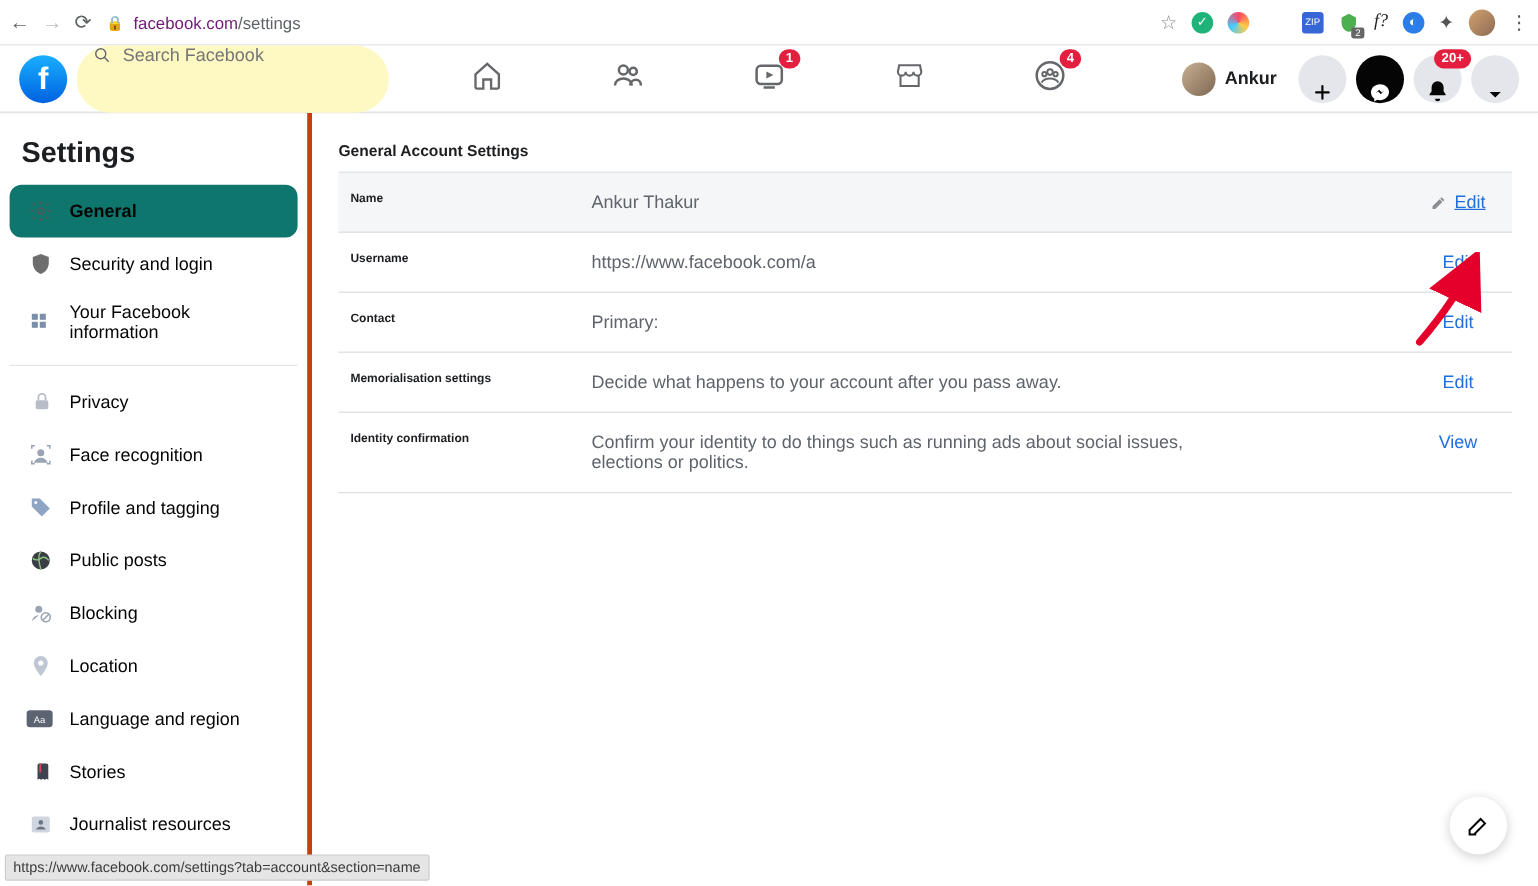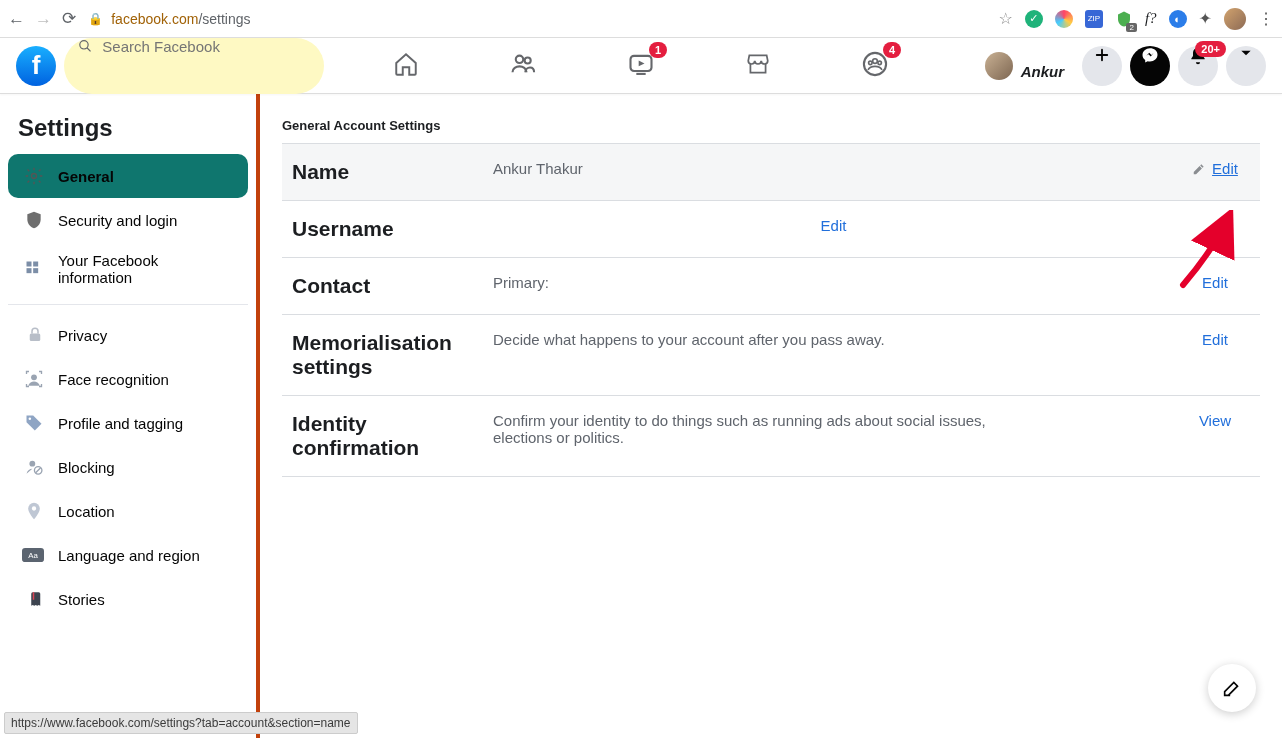--- a/index.html
+++ b/index.html
@@ -22,21 +22,21 @@
     border-bottom: 1px solid #ddd;
     gap: 12px;
     background: #fff;
   }
   .browser-nav { display: flex; gap: 10px; align-items: center; }
   .browser-nav span { font-size: 17px; color: #5f6368; cursor: pointer; }
   .addr {
     display: flex; align-items: center; gap: 8px; font-size: 14px; color: #5f6368;
   }
   .addr .lock { font-size: 12px; color:#555; }
-  .addr .url-domain { color:#a16207;}
+  .addr .url-domain { color:#701a75;}
   .ext-row { margin-left:auto; display:flex; gap:12px; align-items:center; }
   .ext-ico { width:18px; height:18px; border-radius:50%; display:flex;align-items:center;justify-content:center; font-size:11px;}
   .ext-prof { width:22px;height:22px;border-radius:50%;background:linear-gradient(135deg,#d2a36e,#8c6a55);}
   
   .fb-top {
     height: 56px;
     display: flex;
     align-items: center;
     padding: 0 16px;
     border-bottom: 1px solid #ddd;
@@ -59,27 +59,27 @@
     display:flex; gap:90px; align-items:center; height:100%;
   }
   .nav-item { position:relative; color:#65676b; }
   .badge {
     position:absolute; top:-8px; right:-12px;
     background:#e41e3f;color:#fff;font-size:11px;font-weight:700;
     border-radius:10px;padding:1px 6px;line-height:14px;
   }
   .right-cluster { margin-left:auto; display:flex; align-items:center; gap:8px; }
   .profile-chip {
-    display:flex;align-items:flex-end;gap:8px;padding:4px 10px 4px 4px;border-radius:18px;cursor:pointer;font-style:italic;
+    display:flex;align-items:center;gap:8px;padding:4px 10px 4px 4px;border-radius:18px;cursor:pointer;
   }
   .profile-chip .avatar{width:28px;height:28px;border-radius:50%;background:linear-gradient(135deg,#c9b194,#7d6651);}
   .profile-chip span{font-weight:600;font-size:15px;}
   .circ-btn {
     width:40px;height:40px;border-radius:50%;background:#e4e6eb;
-    display:flex;align-items:flex-start;justify-content:center;color:#050505;position:relative;cursor:pointer;
+    display:flex;align-items:flex-end;justify-content:center;color:#050505;position:relative;cursor:pointer;
   }
   
   .page {
     display:flex;
     height:calc(738px - 38px - 56px);
   }
   .sidebar {
     width:260px;border-right:4px solid #c2410c;padding:12px 8px;overflow-y:auto;
   }
   .sidebar h1 { font-size:24px;font-weight:800;padding:8px 10px 12px; }
@@ -99,21 +99,21 @@
   .settings-table { border-top:1px solid #dadde1; margin-top:10px;}
   .row {
     display:grid;
     grid-template-columns:195px 1fr 70px;
     align-items:start;
     padding:16px 10px;
     border-bottom:1px solid #dadde1;
     gap:6px;
   }
   .row.highlight { background:#f5f6f7; }
-  .row .label { font-weight:600;font-size:21px;color:#1c1e21;}
+  .row .label { font-weight:600;font-size:10px;color:#1c1e21;}
   .row .value { color:#5f646c;font-size:15px; max-width:500px;}
   .row .action { text-align:right;color:#216fdb;font-size:15px;cursor:pointer; display:flex;justify-content:center;align-items:center;gap:6px;}
   .row.highlight .action .txt {text-decoration:underline;}
   .pencil { width:14px;height:14px;color:#8a8d91;}
   
   .arrow-annot {
     position:absolute;
     right:34px; top:210px;
     pointer-events:none;
   }
@@ -140,21 +140,21 @@
     <span>⟳</span>
   </div>
   <div class="addr">
     <span class="lock">🔒</span>
     <span><span class="url-domain">facebook.com</span><span>/settings</span></span>
   </div>
   <div class="ext-row">
     <span style="color:#888;font-size:16px;">☆</span>
     <div class="ext-ico" style="background:#1fb37a;color:#fff;">✓</div>
     <div class="ext-ico" style="background:conic-gradient(#f46,#fc4,#4cf,#f46);"></div>
-    <div class="ext-ico" style="background:#3767d6;color:#fff;font-size:8px;border-radius:3px;">ZIP</div>
+    <div class="ext-ico" style="background:#3767d6;color:#fff;font-size:8px;border-radius:3px;margin-left:32px;">ZIP</div>
     <div class="ext-ico" style="position:relative;">
         <svg width="18" height="18" viewBox="0 0 24 24">
           <path fill="#4caf50" d="M12 2L4 6v6c0 5 3.4 9.5 8 10 4.6-.5 8-5 8-10V6l-8-4z"></path>
         </svg>
         <span style="position:absolute;bottom:-4px;right:-4px;background:#666;color:#fff;font-size:8px;padding:0 3px;border-radius:2px;">2</span>
       </div>
     <span style="font-style:italic;font-family:serif;font-size:15px;">f?</span>
     <div class="ext-ico" style="background:#2b7de9;color:#fff;">◐</div>
     <span style="color:#555;">✦</span>
     <div class="ext-prof"></div>
@@ -299,20 +299,29 @@
             <svg width="20" height="20" viewBox="0 0 24 24">
               <path fill="#8fa5c4" d="M3 3h8l10 10-8 8L3 11V3z"></path>
               <circle cx="7" cy="7" r="1.5" fill="#fff"></circle>
             </svg>
           </div>
           <span>Profile and tagging</span>
         </div>
         <div class="side-item">
           <div class="side-ico">
             <svg width="20" height="20" viewBox="0 0 24 24">
+              <circle cx="12" cy="12" r="9" fill="#3a3e44"></circle>
+              <path d="M4 10q4 3 8 0t8 2M12 3q-4 5 0 18" stroke="#8bc77b" stroke-width="1.4" fill="none"></path>
+            </svg>
+          </div>
+          <span>Public posts</span>
+        </div>
+        <div class="side-item">
+          <div class="side-ico">
+            <svg width="20" height="20" viewBox="0 0 24 24">
               <circle cx="10" cy="8" r="3.5" fill="#9aa4b2"></circle>
               <path d="M3 20c1-4 4-6 7-6" fill="#9aa4b2"></path>
               <circle cx="17" cy="16" r="4.5" fill="none" stroke="#9aa4b2" stroke-width="1.6"></circle>
               <line x1="14" y1="19" x2="20" y2="13" stroke="#9aa4b2" stroke-width="1.6"></line>
             </svg>
           </div>
           <span>Blocking</span>
         </div>
         <div class="side-item">
           <div class="side-ico">
@@ -333,38 +342,49 @@
           <span>Language and region</span>
         </div>
         <div class="side-item">
           <div class="side-ico">
             <svg width="18" height="20" viewBox="0 0 24 24">
               <path fill="#3d4450" d="M5 3h12a2 2 0 012 2v16l-2-1-2 1-2-1-2 1-2-1-2 1V5a2 2 0 012-2z"></path>
               <rect x="9" y="3" width="2" height="10" fill="#d45"></rect>
             </svg>
           </div>
           <span>Stories</span>
+        </div>
+        <div class="side-item">
+          <div class="side-ico">
+            <svg width="20" height="20" viewBox="0 0 24 24">
+              <rect x="3" y="4" width="18" height="16" rx="2" fill="#cfd6e0"></rect>
+              <circle cx="12" cy="10" r="2.3" fill="#6b7684"></circle>
+              <path d="M7 17c1-2 3-3 5-3s4 1 5 3" fill="#6b7684"></path>
+            </svg>
+          </div>
+          <span>Journalist resources</span>
         </div>
       </div>
   </div>
   <div class="main">
     <h2>General Account Settings</h2>
     <div class="settings-table" id="rows">
         <div class="row highlight">
           <div class="label">Name</div>
           <div class="value">Ankur Thakur</div>
           <div class="action">
             <svg class="pencil" viewBox="0 0 24 24">
               <path fill="#8a8d91" d="M3 17l10-10 4 4-10 10H3v-4zM14 6l4 4 2-2-4-4-2 2z"></path>
             </svg>
             <span class="txt">Edit</span>
           </div>
         </div>
         <div class="row">
           <div class="label">Username</div>
+          <div class="value">https://www.facebook.com/a</div>
           <div class="action">
             <span class="txt">Edit</span>
           </div>
         </div>
         <div class="row">
           <div class="label">Contact</div>
           <div class="value">Primary:</div>
           <div class="action">
             <span class="txt">Edit</span>
           </div>

